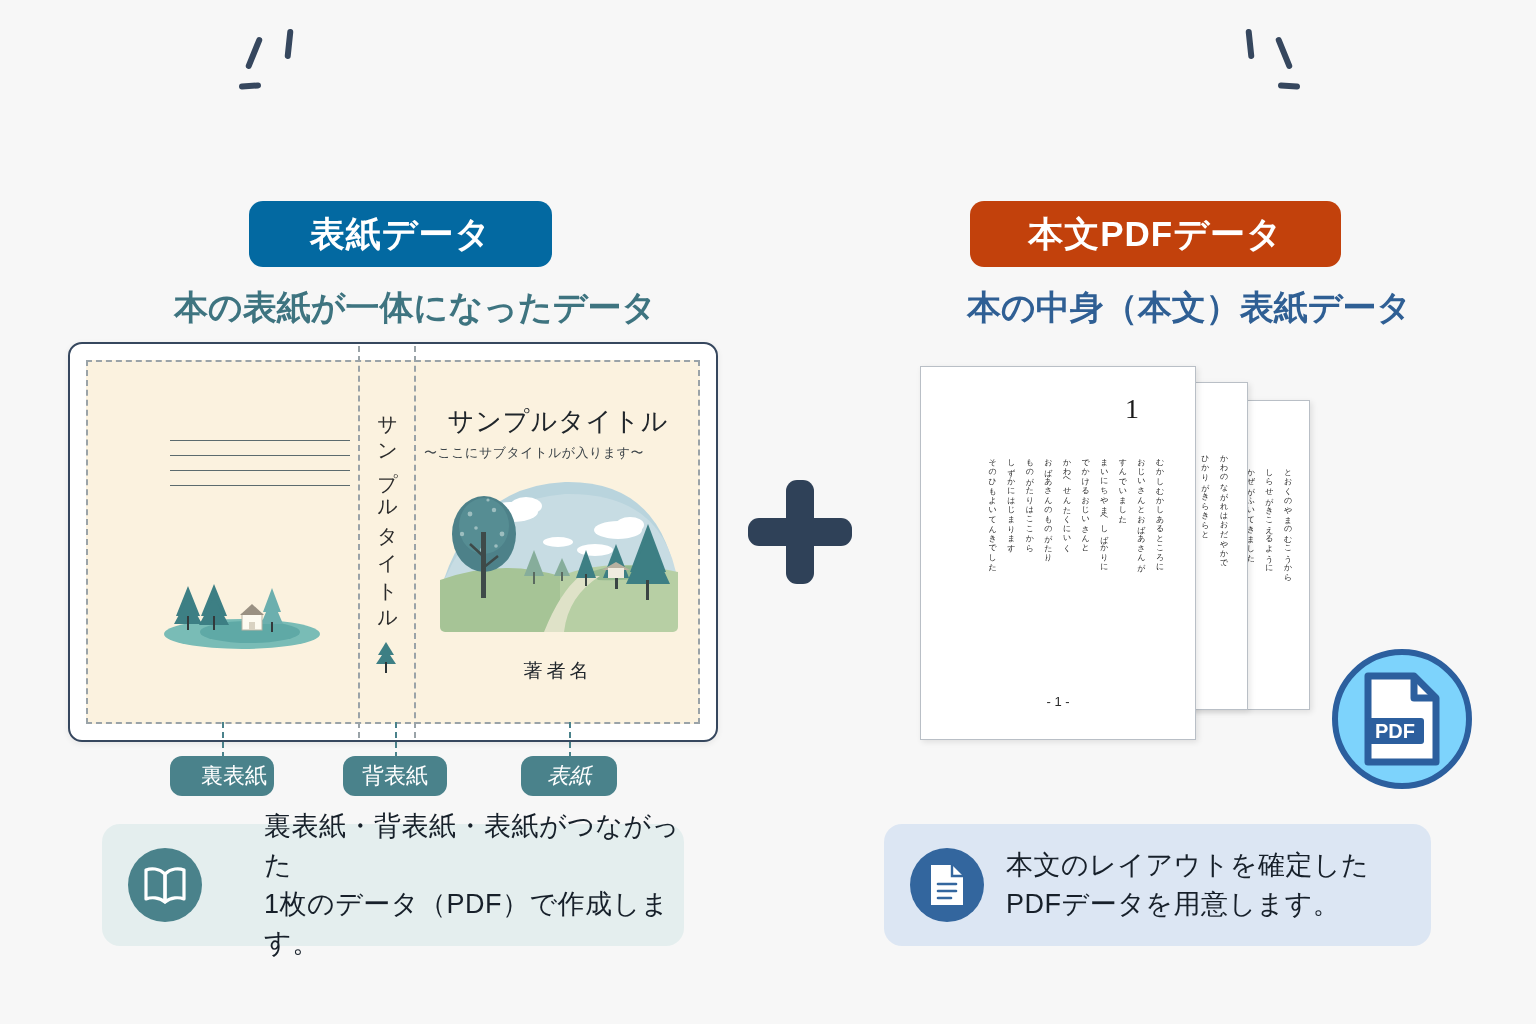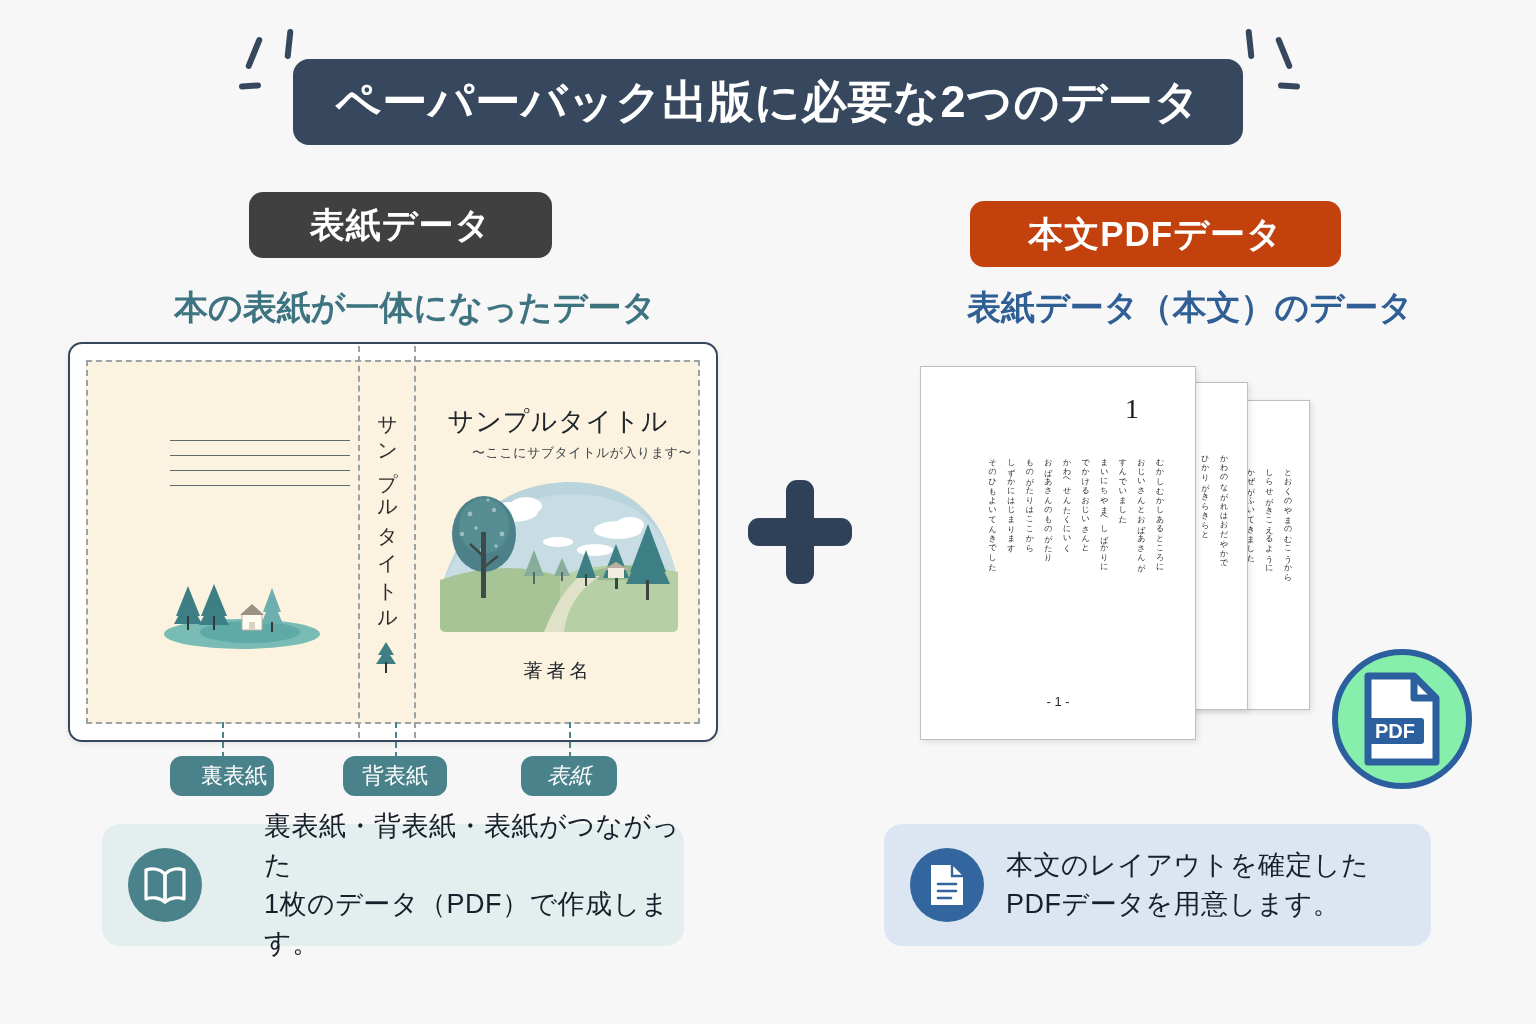--- a/index.html
+++ b/index.html
@@ -24,21 +24,21 @@
   }
   .spark { position: absolute; background: #36475e; border-radius: 3px; }
 
   
   .badge {
     position: absolute; border-radius: 14px;
     display: flex; align-items: center; justify-content: center;
     color: #fff; font-size: 35px; font-weight: bold; letter-spacing: 1px;
     white-space: nowrap;
   }
-  #badge-cover { left: 249px; top: 192px; width: 303px; height: 66px; background: #404040; }
+  #badge-cover { left: 249px; top: 201px; width: 303px; height: 66px; background: #0369a1; }
   #badge-body  { left: 970px; top: 201px; width: 371px; height: 66px; background: #c2410c; }
 
   .subtitle {
     position: absolute; font-size: 34px; font-weight: bold; white-space: nowrap;
   }
   #sub-cover { left: 174px; top: 285px; width: 453px; text-align: center; color: #3e7480; }
   #sub-body  { left: 967px; top: 285px; width: 377px; text-align: center; color: #2f5f94; }
 
   
   #cover-spread {
@@ -71,21 +71,21 @@
   }
   #spine-tree { position: absolute; left: 285px; top: 278px; width: 26px; height: 34px; }
 
   
   #front-title {
     position: absolute; left: 336px; top: 42px; width: 268px;
     text-align: center; font-size: 26px; color: #20262b; letter-spacing: 1px;
   }
   #front-sub {
     position: absolute; left: 336px; top: 82px; width: 268px;
-    text-align: right; font-size: 13px; color: #3c4449; letter-spacing: .5px;
+    text-align: left; font-size: 13px; color: #3c4449; letter-spacing: .5px;
   }
   #front-art {
     position: absolute; left: 352px; top: 110px; width: 238px; height: 160px;
     border-radius: 5px; overflow: hidden;
   }
   #front-author {
     position: absolute; left: 336px; top: 296px; width: 268px;
     text-align: center; font-size: 19px; color: #20262b; letter-spacing: 4px;
   }
 
@@ -125,21 +125,21 @@
   #p1-cols .vcol { position: static; }
   #p1-foot { position: absolute; left: 0; right: 0; bottom: 30px; text-align: center; font-size: 13px; color: #2a2a2a; }
   #p2-cols { position: absolute; right: 18px; top: 66px; height: 200px; display: flex; gap: 7px; }
   #p2-cols .vcol { position: static; }
   #p3-cols { position: absolute; right: 16px; top: 62px; height: 190px; display: flex; gap: 7px; }
   #p3-cols .vcol { position: static; }
 
   
   #pdf-badge {
     position: absolute; left: 1332px; top: 649px; width: 140px; height: 140px;
-    border: 6px solid #2c5f9e; border-radius: 50%; background: #86efac;
+    border: 6px solid #2c5f9e; border-radius: 50%; background: #7dd3fc;
     display: flex; align-items: center; justify-content: center;
   }
 
   
   .note {
     position: absolute; border-radius: 18px; display: flex; align-items: center;
   }
   #note-cover { left: 102px; top: 824px; width: 582px; height: 122px; background: #e4eeee; gap: 40px; }
   #note-body  { left: 884px; top: 824px; width: 547px; height: 122px; background: #dce6f3; }
   .note-circle {
@@ -159,33 +159,30 @@
 <div id="stage">
 
   <div class="spark" style="left:251px;top:36px;width:6px;height:34px;transform:rotate(22deg);"></div>
   <div class="spark" style="left:286px;top:29px;width:6px;height:30px;transform:rotate(6deg);"></div>
   <div class="spark" style="left:239px;top:83px;width:22px;height:6px;transform:rotate(-4deg);"></div>
 
   <div class="spark" style="left:1281px;top:36px;width:6px;height:34px;transform:rotate(-22deg);"></div>
   <div class="spark" style="left:1247px;top:29px;width:6px;height:30px;transform:rotate(-6deg);"></div>
   <div class="spark" style="left:1278px;top:83px;width:22px;height:6px;transform:rotate(4deg);"></div>
 
-  <div id="title-banner">
-    <span id="title-text">ペーパーバック出版に必要な2つのデータ</span>
-  </div>
 
   <div class="badge" id="badge-cover">
     <span>表紙データ</span>
   </div>
   <div class="subtitle" id="sub-cover">本の表紙が一体になったデータ</div>
 
   <div class="badge" id="badge-body">
     <span>本文PDFデータ</span>
   </div>
-  <div class="subtitle" id="sub-body">表紙データ（本文）のデータ</div>
+  <div class="subtitle" id="sub-body">本の中身（本文）表紙データ</div>
 
   <div id="cover-spread">
     <div id="cover-inner">
 
       <div class="fold" id="fold-a"></div>
       <div class="fold" id="fold-b"></div>
 
       <div id="back-lines">
         <i></i>
           <i></i>

